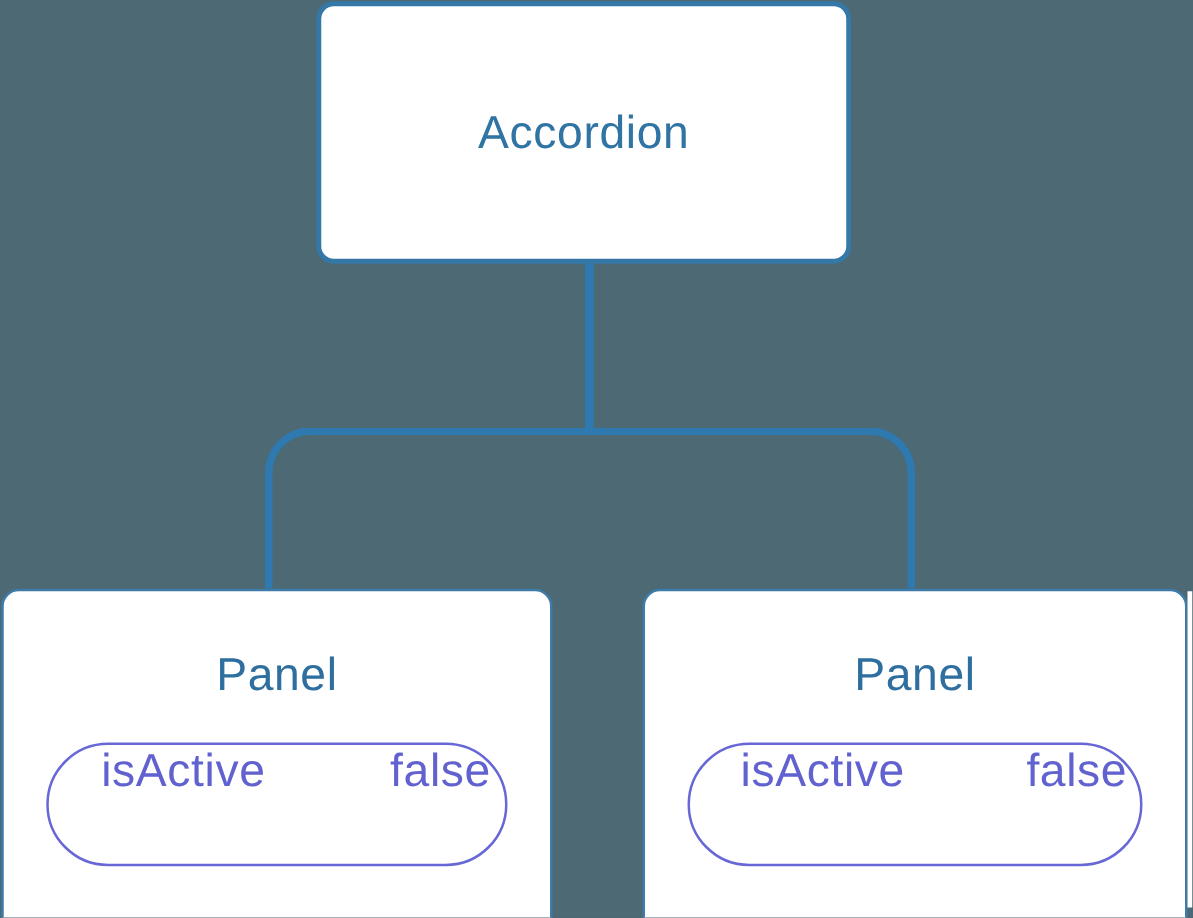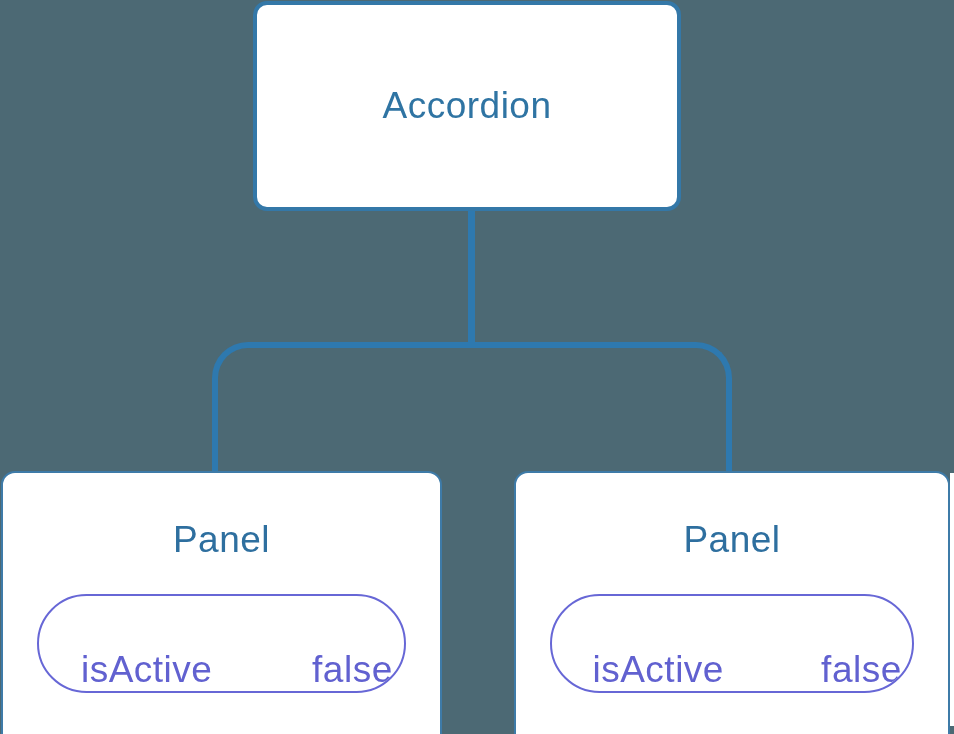--- a/index.html
+++ b/index.html
@@ -85,21 +85,21 @@
   }
 
   
   .state-pill {
     position: absolute;
     left: 34px; right: 34px;
     top: 121px; height: 99px;
     border: 2.5px solid var(--state-border);
     border-radius: 52px;
     display: flex;
-    align-items: flex-end;
+    align-items: flex-start;
     overflow: hidden;
   }
   .state-cell {
     display: flex; align-items: center; justify-content: center;
     color: var(--state-text);
     font-size: 37px;
     font-weight: 400;
     letter-spacing: 0.5px;
   }
   .state-cell.key { flex: 0 0 59%; }

